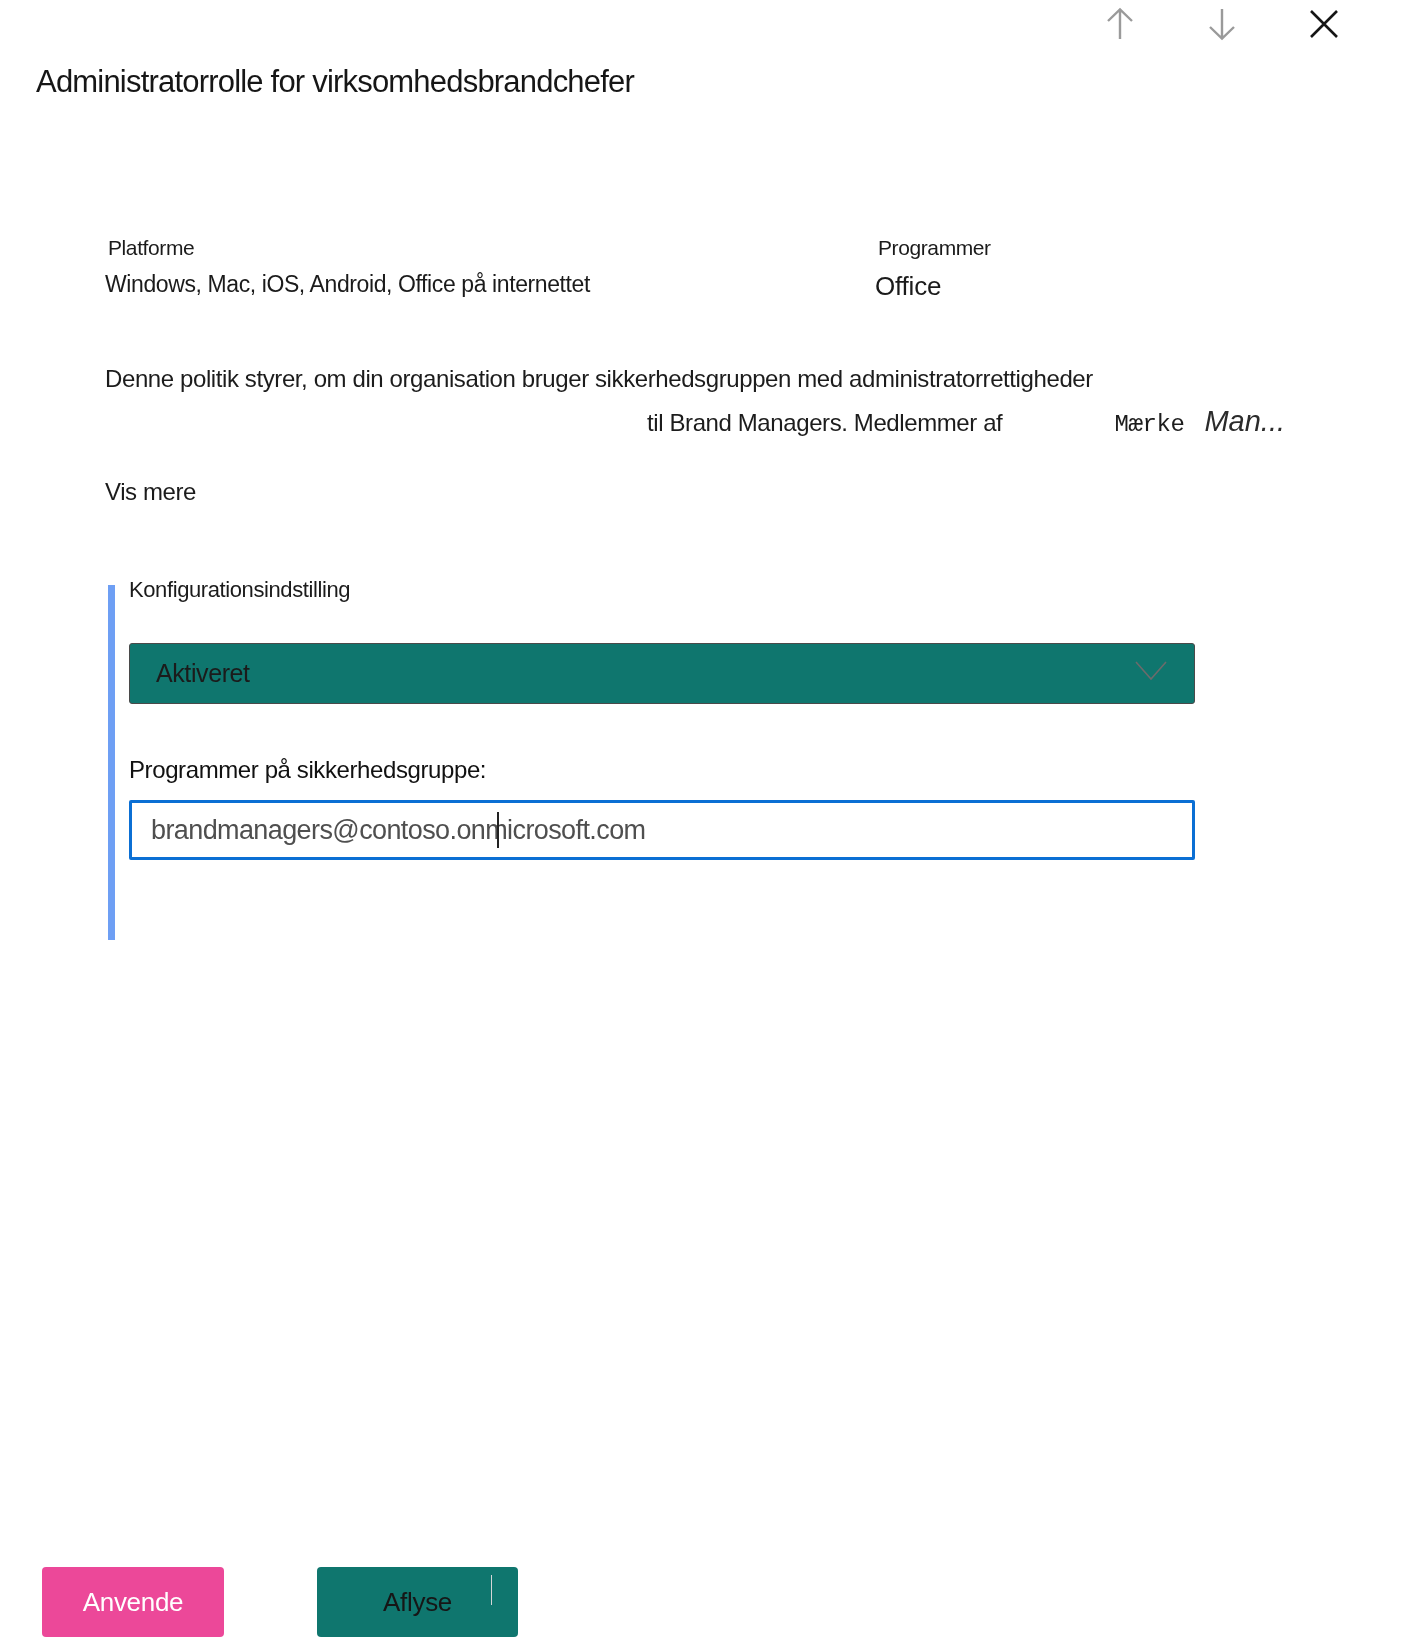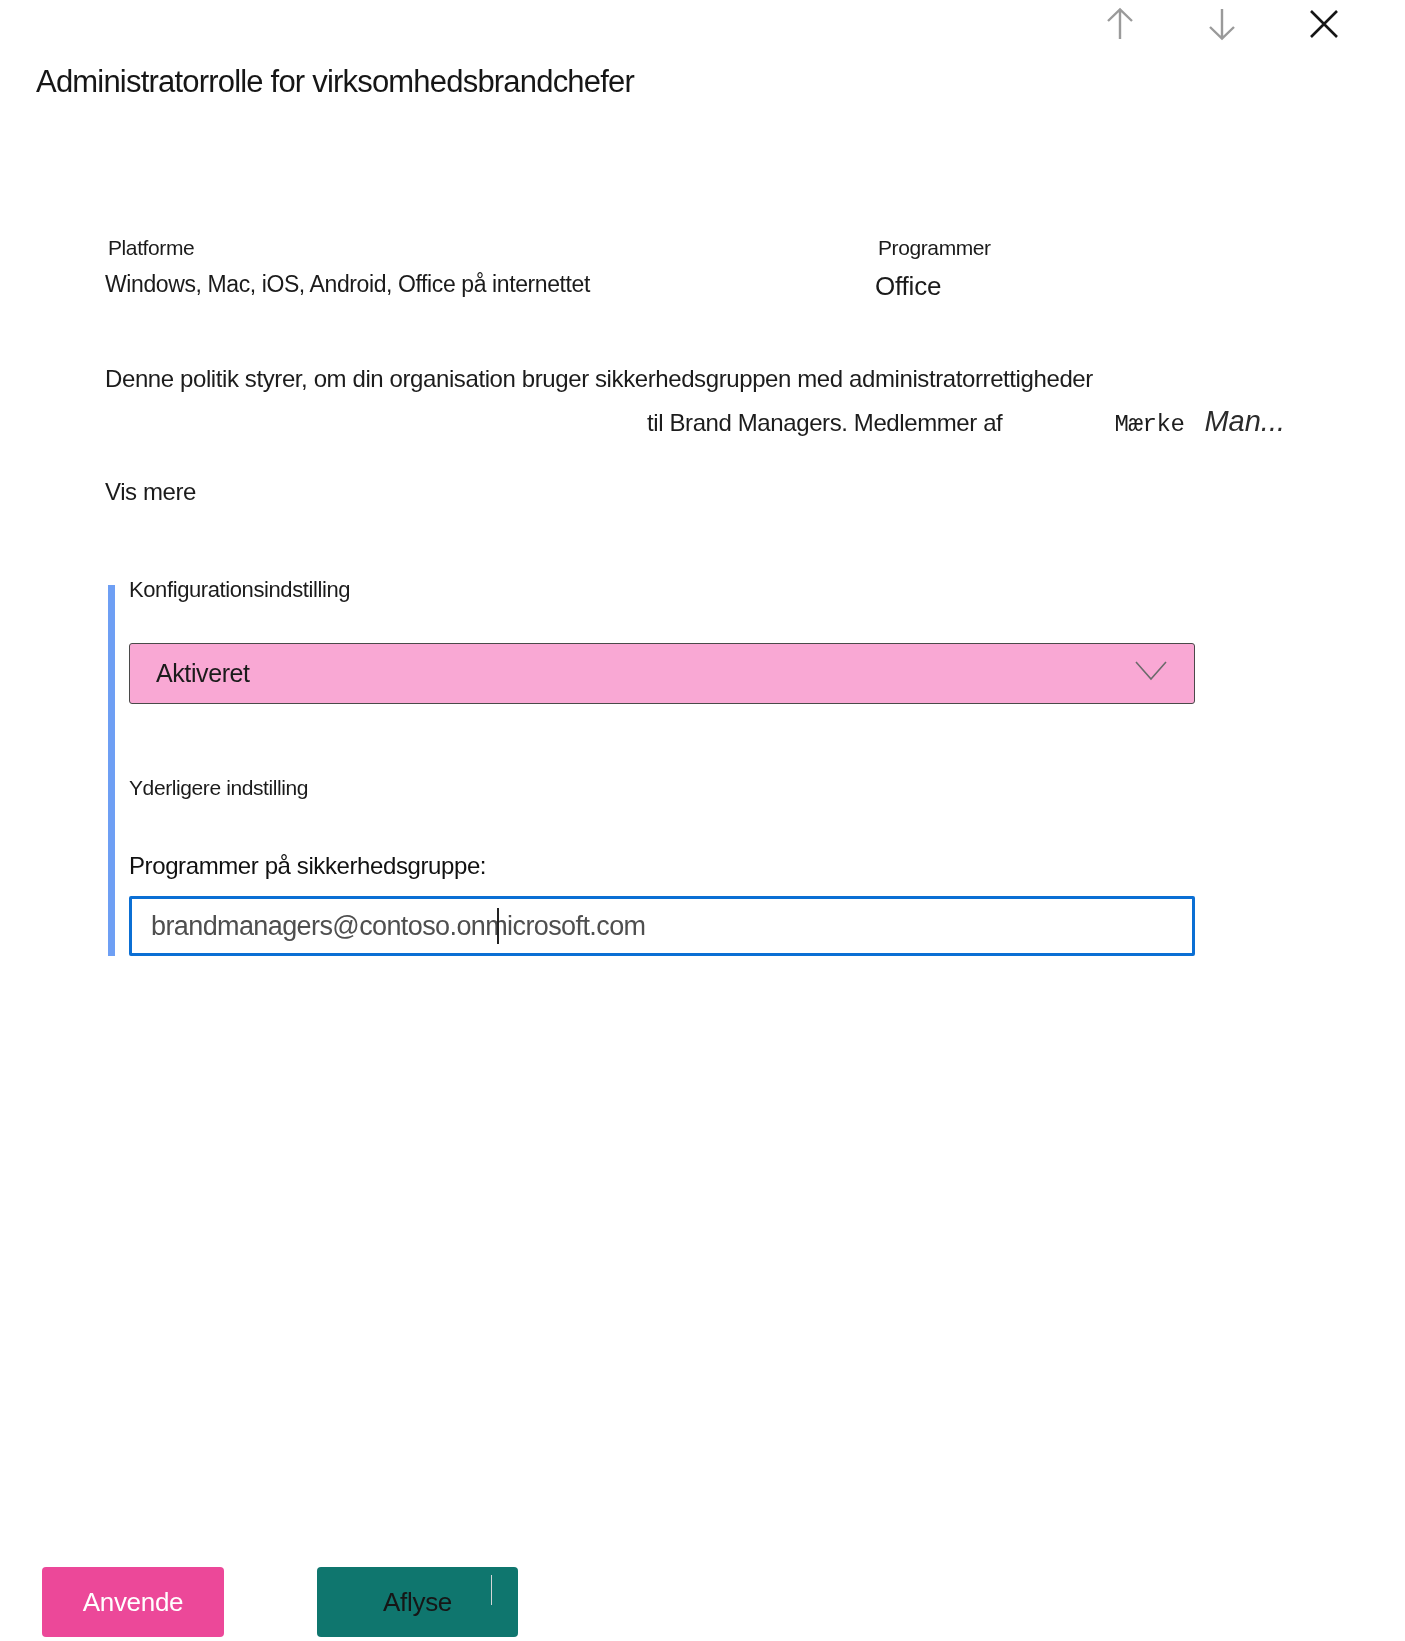--- a/index.html
+++ b/index.html
@@ -94,21 +94,21 @@
     width: 1066px;
     height: 61px;
     border: 1.5px solid #4a4a4a;
     border-radius: 3px;
     display: flex;
     align-items: center;
     justify-content: space-between;
     padding: 0 26px;
     font-size: 25px;
     cursor: pointer;
-    background: #f9a8d4;
+    background: #0f766e;
   }
   .additional-label {
     margin-top: 72px;
     font-size: 21px;
     color: #1b1b1b;
   }
   .email-label {
     margin-top: 52px;
     font-size: 24px;
     color: #111;
@@ -225,21 +225,20 @@
 
   <div class="dropdown">
     <span>Aktiveret</span>
     <span>
       <svg width="34" height="22" viewBox="0 0 34 22" fill="none" stroke="#6b6b6b" stroke-width="1.6">
         <path d="M2 2 L17 19 L32 2"></path>
       </svg>
     </span>
   </div>
 
-  <div class="additional-label">Yderligere indstilling</div>
 
   <div class="email-label">Programmer på sikkerhedsgruppe:</div>
 
   <div class="email-input-wrap">
     <input class="email-input" type="text" value="brandmanagers@contoso.onmicrosoft.com" style="">
     <span class="caret"></span>
   </div>
 </div>
 
 <button class="btn btn-apply">Anvende</button>

